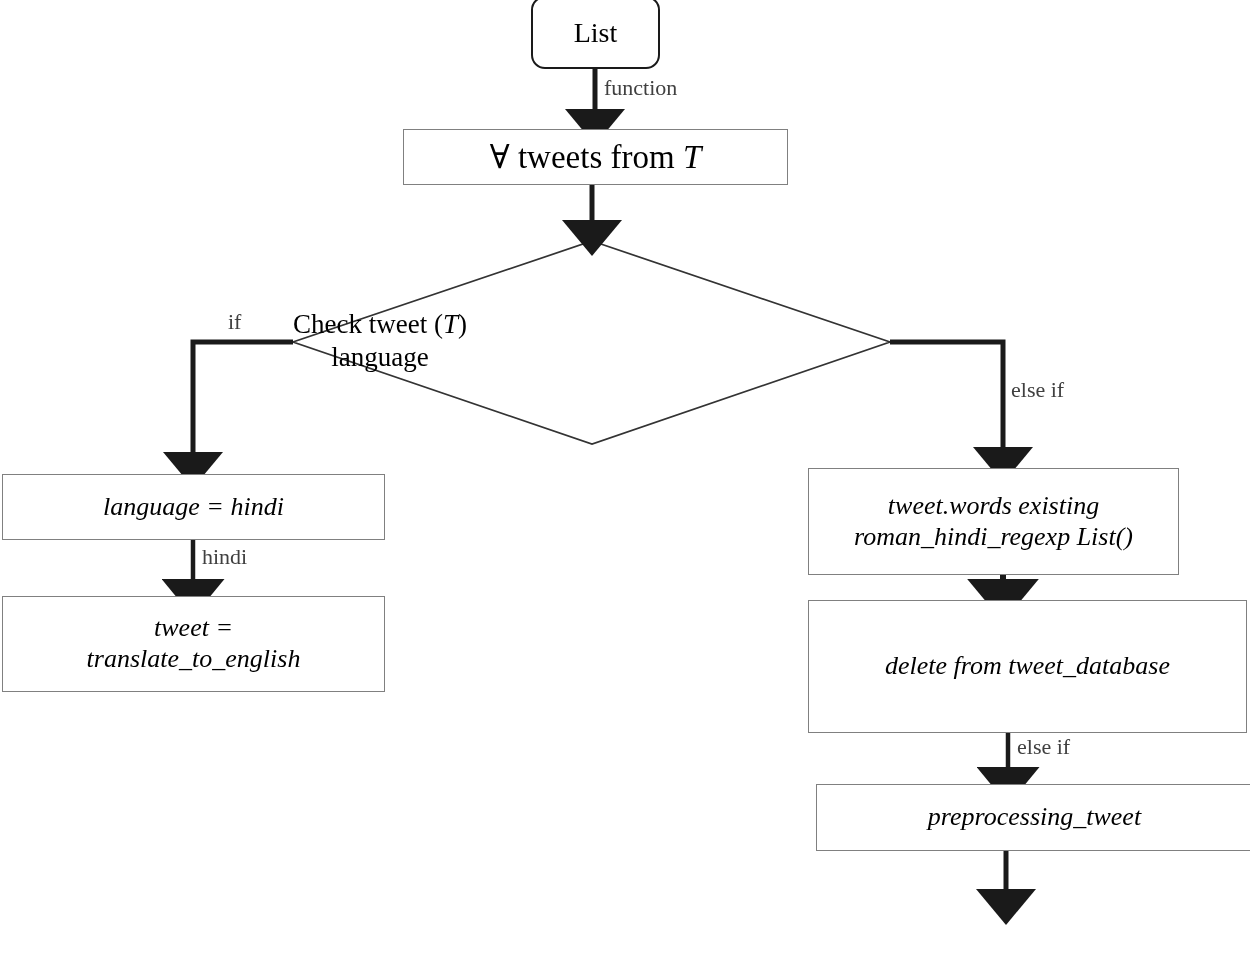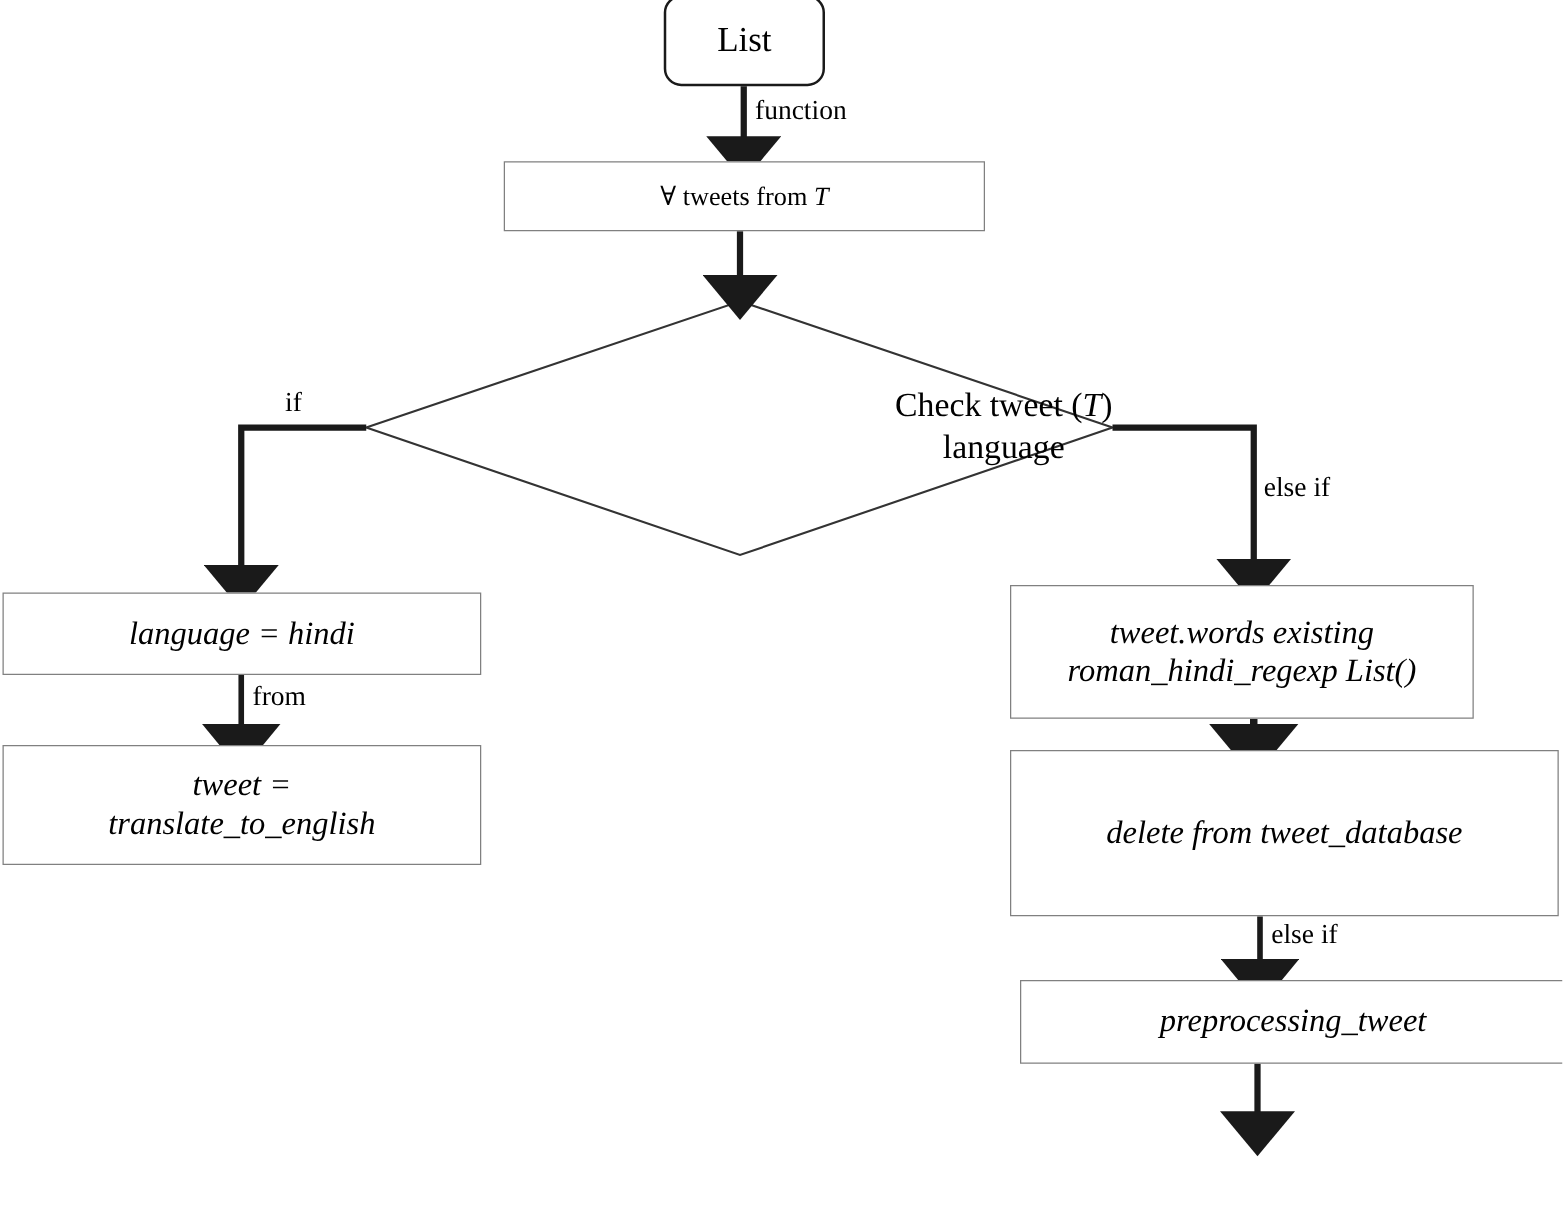--- a/index.html
+++ b/index.html
@@ -44,53 +44,53 @@
     border-radius: 14px;
   }
   .node-label {
     display: block;
     line-height: 1.18;
     padding: 0 8px;
     white-space: pre-line;
   }
   .roman {
     font-style: normal;
-    font-size: 21px;
+    font-size: 33px;
   }
   .italic {
     font-style: italic;
     font-size: 26px;
   }
   .terminal-text {
     font-style: normal;
     font-size: 28px;
   }
   .diamond-wrap {
     position: absolute;
     z-index: 2;
     display: flex;
     align-items: center;
-    justify-content: flex-end;
+    justify-content: flex-start;
     pointer-events: none;
     font-family: Liberation Serif, serif;
   }
   .diamond-text {
     font-style: normal;
     font-size: 27px;
     line-height: 1.22;
     text-align: center;
     white-space: pre-line;
     transform: translateY(-2px);
   }
   .edge-label {
     position: absolute;
     font-style: normal;
     font-size: 22px;
     line-height: 1;
-    color: #000000;
+    color: #404040;
     z-index: 3;
     white-space: nowrap;
   }
   em.var {
     font-style: italic;
   }
 </style>
 </head>
 <body>
 
@@ -158,19 +158,19 @@
 
   <div class="node node-process" style="left:816px; top:784px; width:437px; height:67px;">
     <span class="node-label italic">preprocessing_tweet</span>
   </div>
 
 
   <span class="edge-label" style="left:604px; top:77px;">function</span>
 
   <span class="edge-label" style="left:228px; top:311px;">if</span>
 
-  <span class="edge-label" style="left:202px; top:546px;">from</span>
+  <span class="edge-label" style="left:202px; top:546px;">hindi</span>
 
   <span class="edge-label" style="left:1011px; top:379px;">else if</span>
 
   <span class="edge-label" style="left:1017px; top:736px;">else if</span>
 
 </div>
 
 </body></html>

